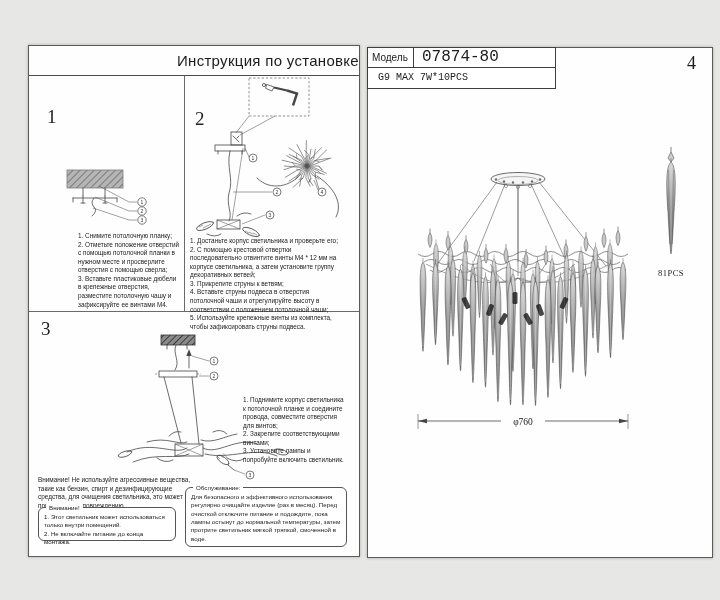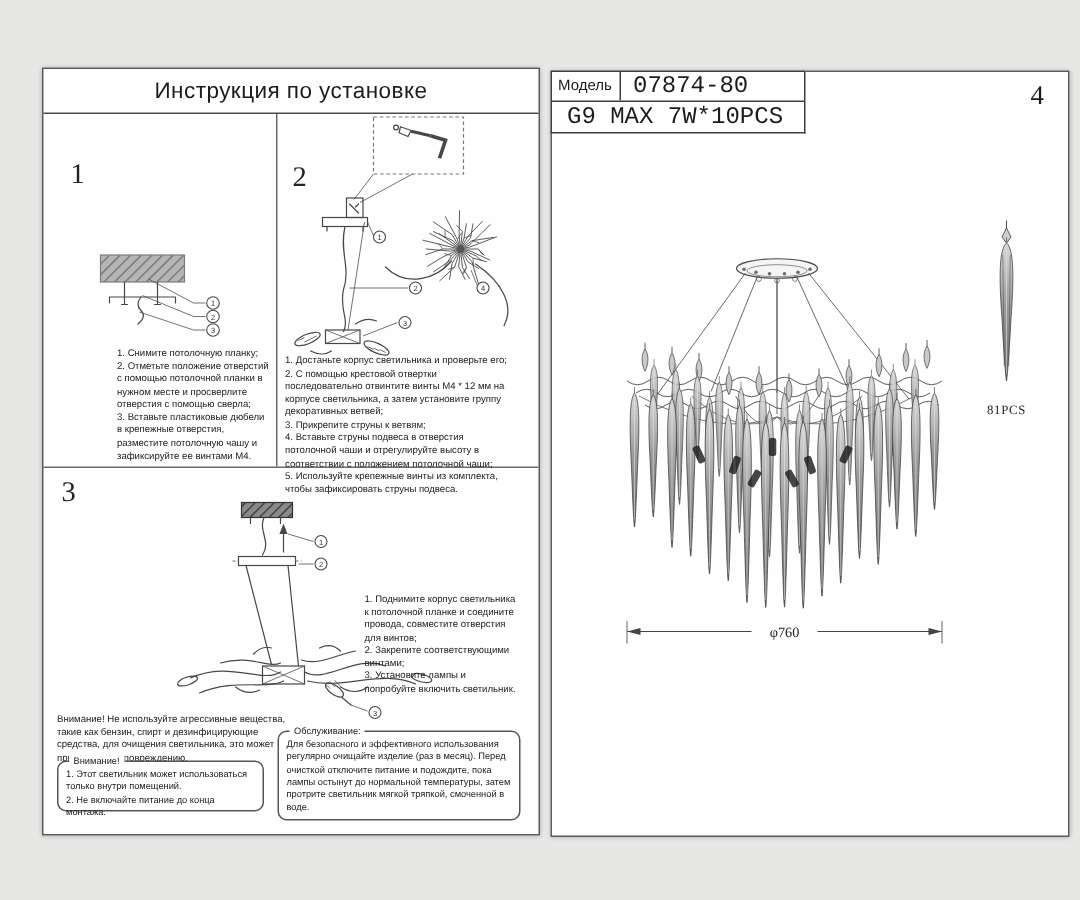--- a/index.html
+++ b/index.html
@@ -6,45 +6,45 @@
   body{
     width:720px;height:600px;position:relative;overflow:hidden;
     background:#e7e7e6;
     font-family:"Liberation Sans",sans-serif;color:#1c1c1c;
   }
   .page{position:absolute;background:#fefefe;border:1px solid #5a5a5a;box-shadow:0 0 3px rgba(0,0,0,.25)}
   .page-left{left:28px;top:45px;width:330px;height:510px}
   .page-right{left:367px;top:47px;width:344px;height:509px}
 
   .lp-title{position:absolute;left:0;top:0;width:100%;height:29px;line-height:30px;
-    text-align:center;font-size:15px;letter-spacing:.3px;border-bottom:1px solid #4c4c4c}
+    text-align:right;font-size:15px;letter-spacing:.3px;border-bottom:1px solid #4c4c4c}
   .vdiv{position:absolute;left:155px;top:30px;width:1px;height:235px;background:#6a6a6a}
   .hdiv{position:absolute;left:0;top:265px;width:100%;height:1px;background:#6a6a6a}
 
   .stepnum{position:absolute;font-family:"Liberation Serif",serif;font-size:19px;color:#222}
   .n1{left:18px;top:60px}.n2{left:166px;top:62px}.n3{left:12px;top:272px}
 
   .txt{position:absolute;font-size:6.4px;line-height:1.34;white-space:pre-line;color:#222;text-align:left}
   .t1{left:49px;top:186px;width:102px}
   .t2{left:161px;top:191px;width:150px}
   .t3{left:214px;top:350px;width:102px}
   .warn{position:absolute;left:9px;top:430px;width:164px;font-size:6.4px;line-height:1.35;white-space:pre-line;color:#222}
 
   .rbox{position:absolute;border:1px solid #555;border-radius:6px;background:#fff}
   .rbox .inner{padding:5px 5px 3px 5px;font-size:6.2px;line-height:1.35;white-space:pre-line;color:#222}
   .rlabel{position:absolute;top:-4px;left:7px;background:#fff;padding:0 3px;font-size:6.2px;color:#222}
   .b1{left:9px;top:461px;width:136px;height:32px}
   .b2{left:156px;top:441px;width:160px;height:58px}
 
-  .tbl{position:absolute;left:-1px;top:-1px;width:170px}
+  .tbl{position:absolute;left:-1px;top:-1px;width:189px}
   .tbl-r1{display:flex;border:1px solid #3e3e3e;height:19px;background:#fff}
   .tbl-c1{width:41px;border-right:1px solid #3e3e3e;font-size:10px;line-height:19px;padding-left:4px}
   .tbl-c2{flex:1;font-family:"Liberation Mono",monospace;font-size:16px;line-height:19px;padding-left:8px}
   .tbl-r2{border:1px solid #3e3e3e;border-top:none;height:20px;background:#fff;
-    font-family:"Liberation Mono",monospace;font-size:16px;line-height:20px;padding-left:10px}
+    font-family:"Liberation Mono",monospace;font-size:10px;line-height:20px;padding-left:10px}
   .pgnum{position:absolute;right:16px;top:5px;font-family:"Liberation Serif",serif;font-size:18px}
 
   svg{position:absolute;overflow:visible}
   .sket{stroke:#474747;fill:none;stroke-width:.8;stroke-linecap:round}
   .thin{stroke:#555;stroke-width:.55}
   .callout circle{fill:#fff;stroke:#444;stroke-width:.7}
   .callout text{font-size:5px;fill:#333;text-anchor:middle;font-family:"Liberation Sans",sans-serif}
   .dimtxt{font-family:"Liberation Serif",serif;font-size:9.5px;fill:#222;text-anchor:middle}
   .pcstxt{font-family:"Liberation Serif",serif;font-size:8.5px;fill:#222;text-anchor:middle;letter-spacing:.5px}
 </style>

